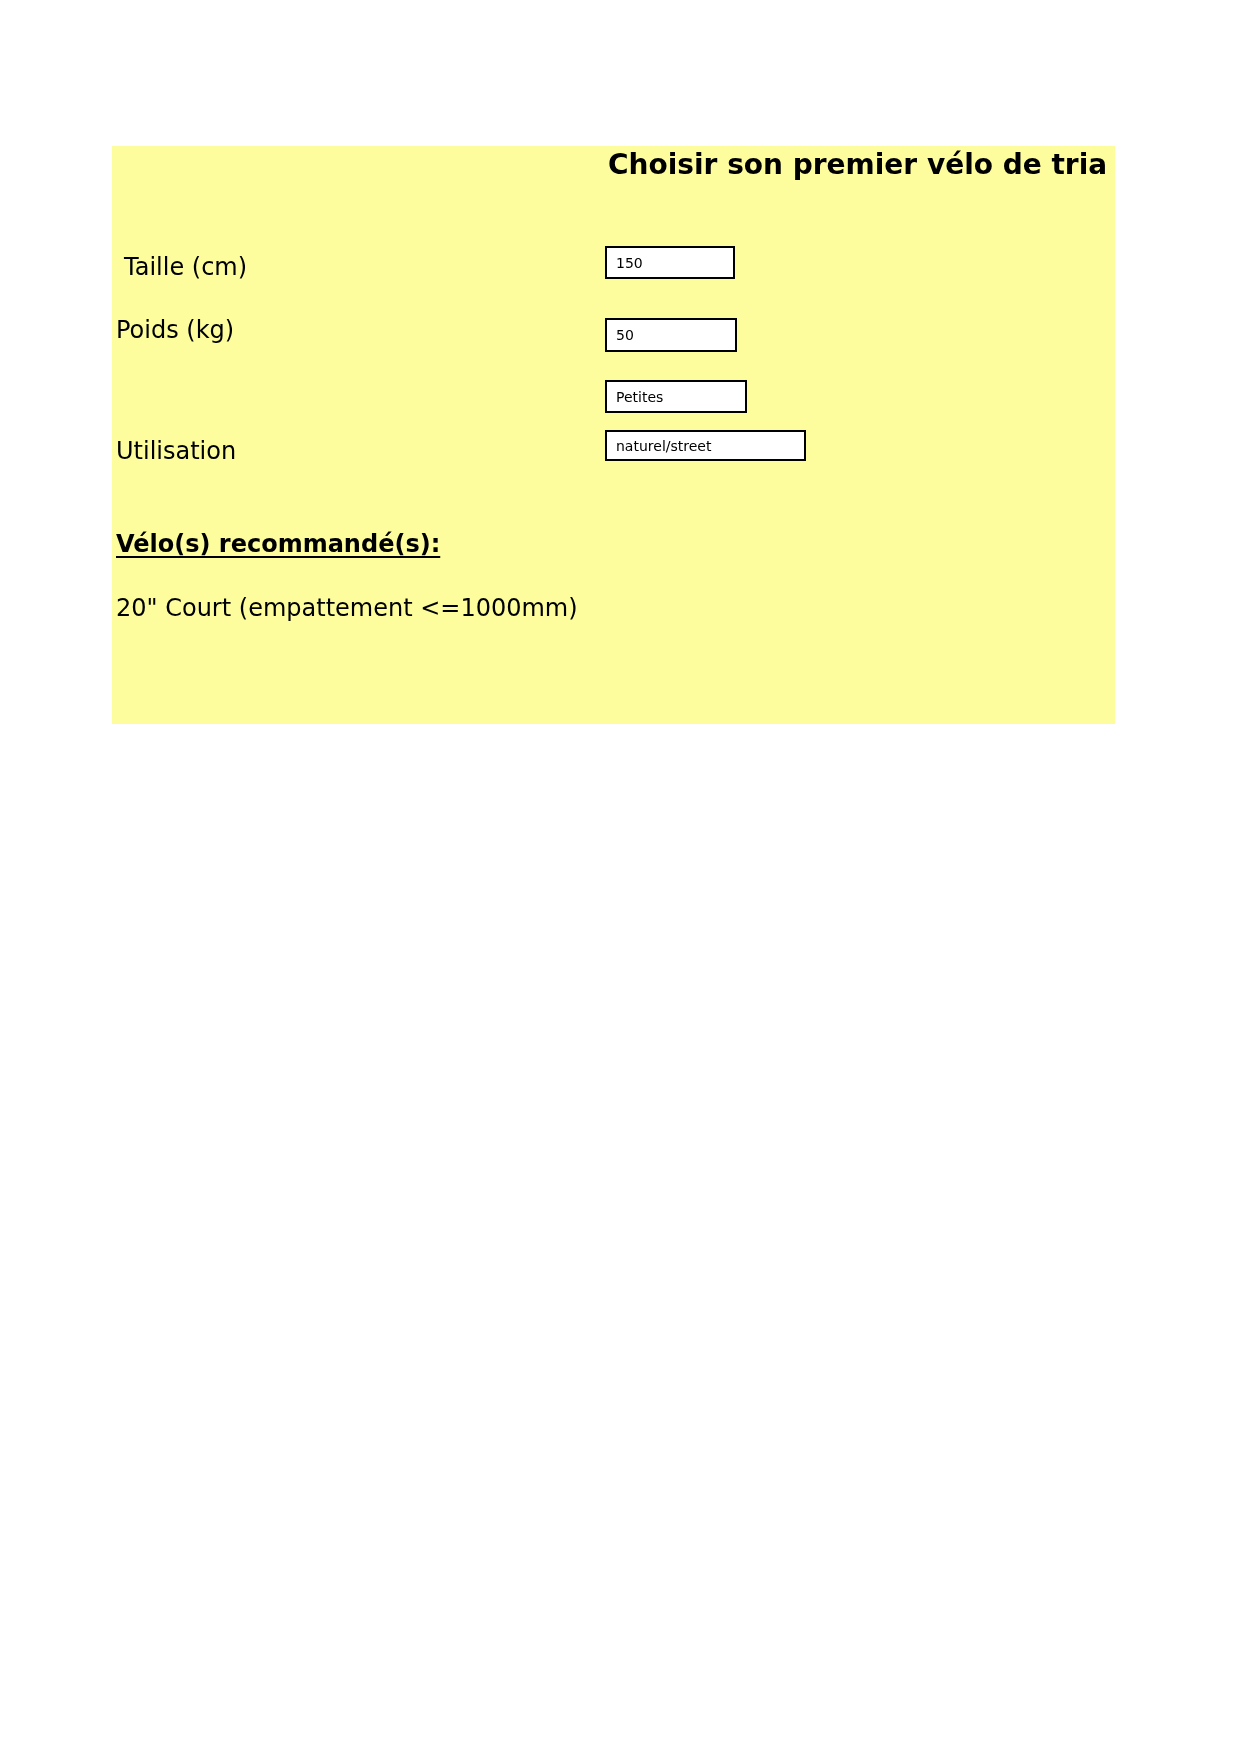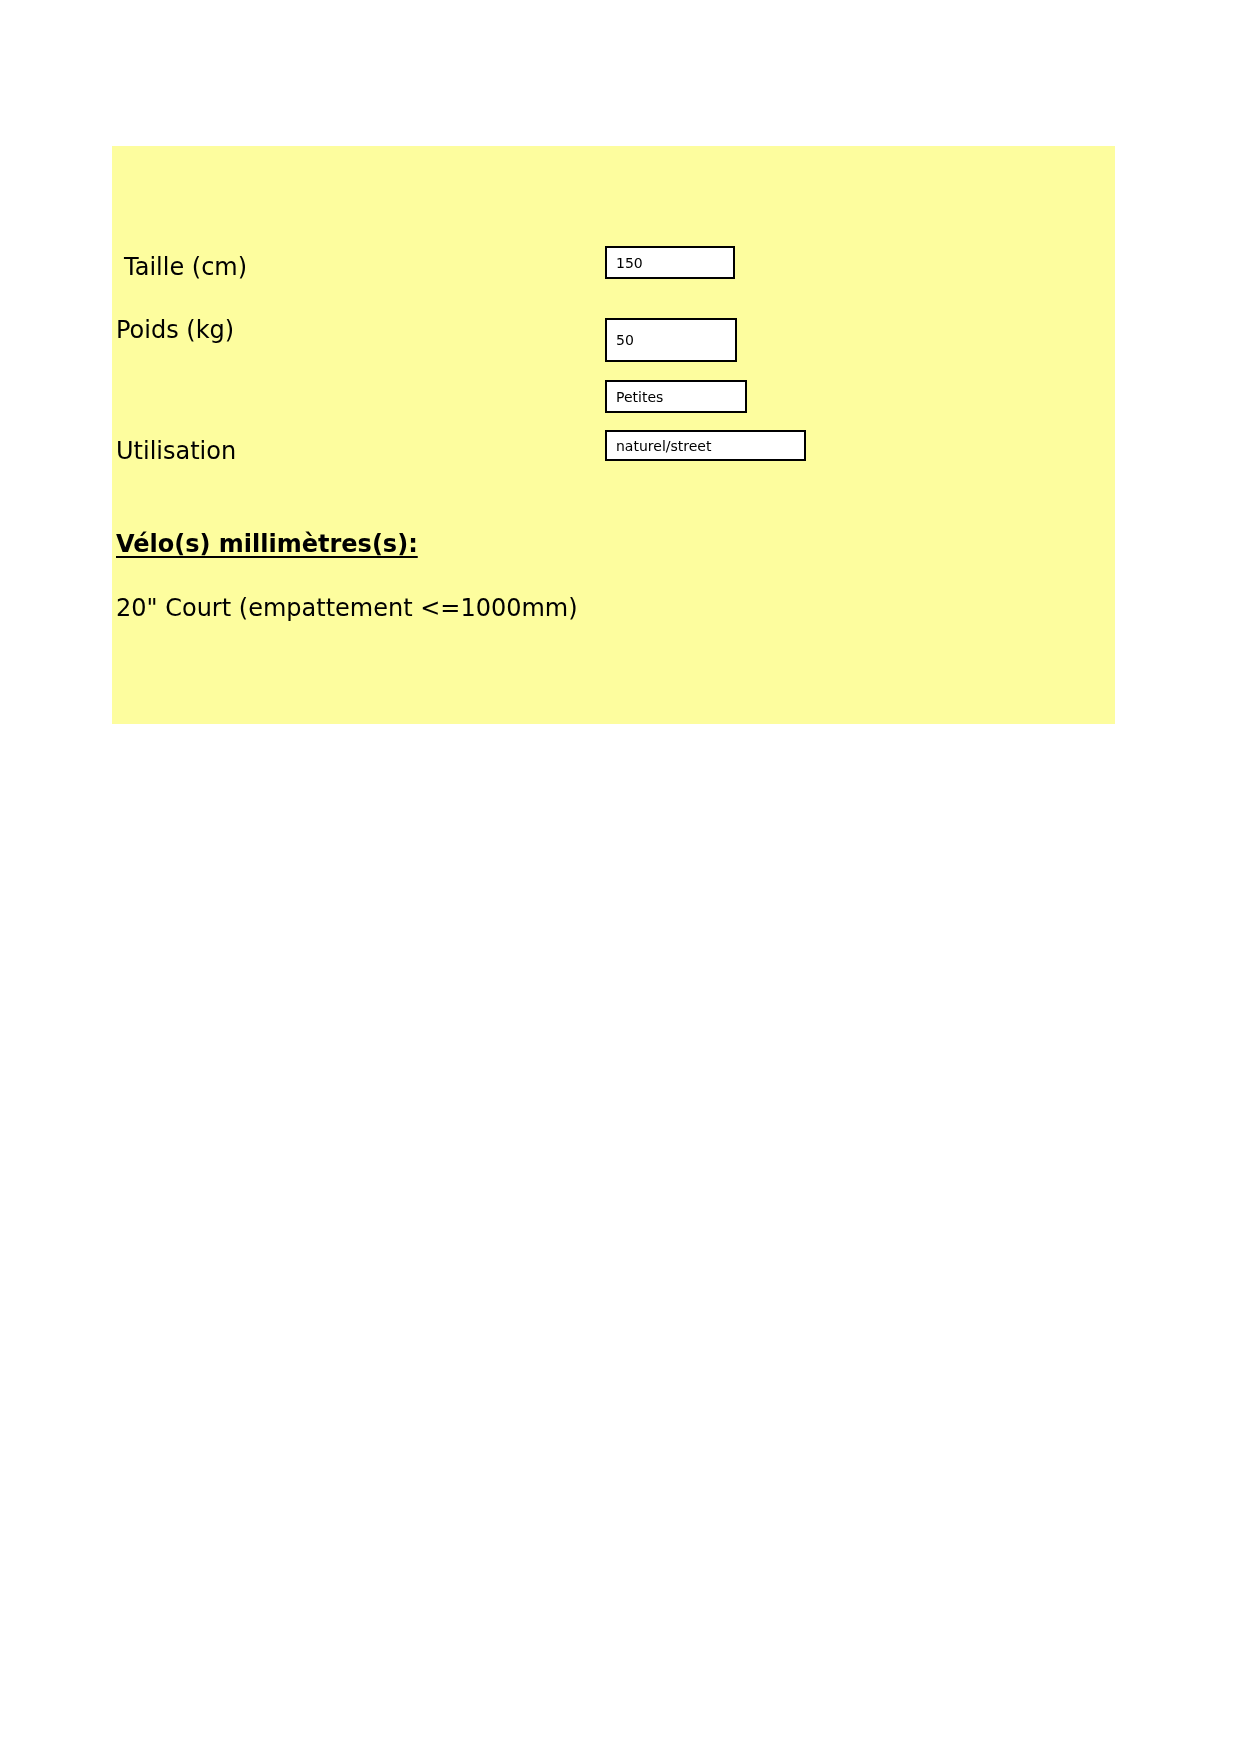--- a/index.html
+++ b/index.html
@@ -48,21 +48,21 @@
     font-size: 14px;
     padding: 0 0 0 9px;
     margin: 0;
     box-sizing: border-box;
     color: #000000;
     outline: none;
   }
   .label-row1 { top: 107px; margin-left: 8px; }
   .input-row1 { top: 100px; width: 130px; height: 33px; }
   .label-row2 { top: 170px; }
-  .input-row2 { top: 172px; width: 132px; height: 44px; }
+  .input-row2 { top: 172px; width: 132px; height: 34px; }
   .label-row3 { top: 231px; }
   .input-row3 { top: 234px; width: 142px; height: 33px; }
   .label-row4 { top: 291px; }
   .input-row4 { top: 284px; width: 201px; height: 31px; }
   .section-heading {
     position: absolute;
     left: 4px;
     top: 384px;
     font-size: 24px;
     font-weight: bold;
@@ -84,30 +84,31 @@
     top: 543px;
     font-size: 24px;
     white-space: nowrap;
   }
 </style>
 </head>
 <body>
 
 <div class="panel">
 
+  <div class="panel-title">Choisir son premier vélo de tria</div>
 
   <div class="field-label label-row1">Taille (cm)</div>
   <input class="field-input input-row1" type="text" value="150" style="">
 
   <div class="field-label label-row2">Poids (kg)</div>
   <input class="field-input input-row2" type="text" value="50" style="">
 
   <input class="field-input input-row3" type="text" value="Petites" style="">
 
   <div class="field-label label-row4">Utilisation</div>
   <input class="field-input input-row4" type="text" value="naturel/street" style="">
 
-  <div class="section-heading">Vélo(s) millimètres(s):</div>
+  <div class="section-heading">Vélo(s) recommandé(s):</div>
 
   <div class="recommendation">20" Court (empattement &lt;=1000mm)</div>
 
 
 </div>
 
 </body></html>

